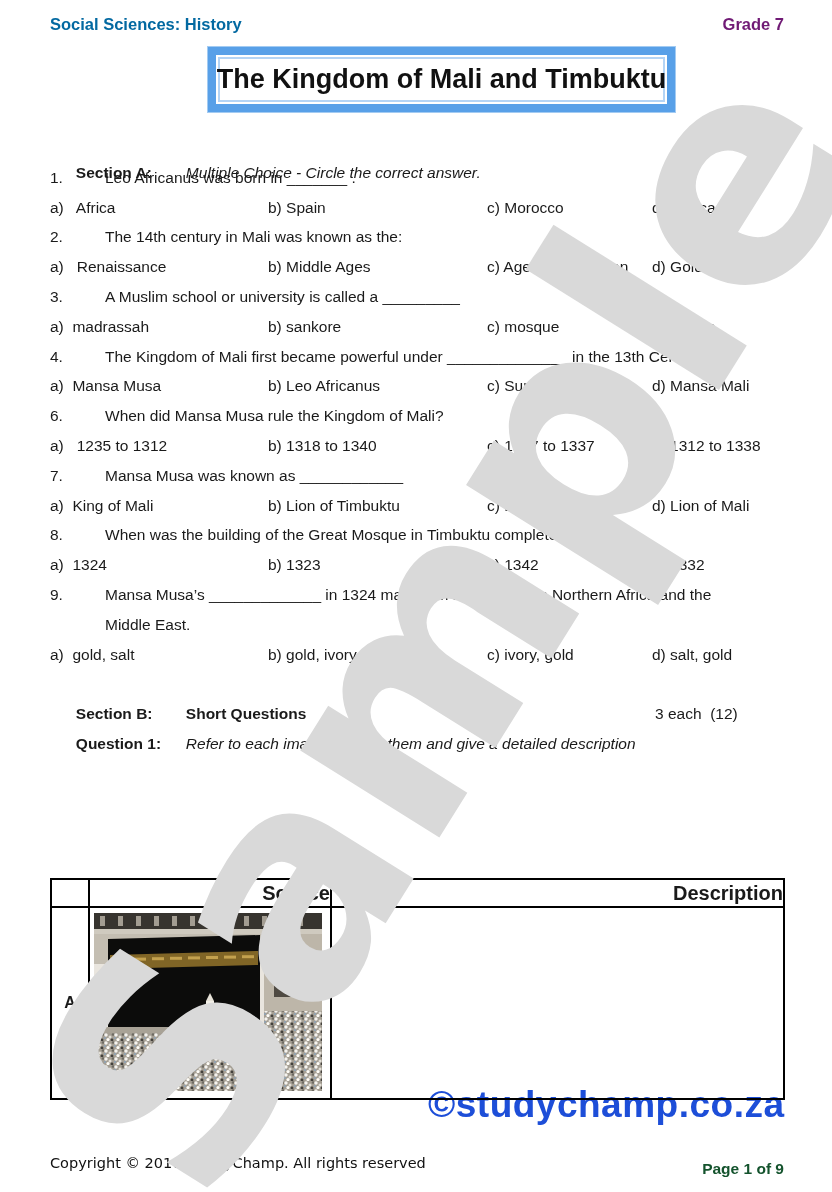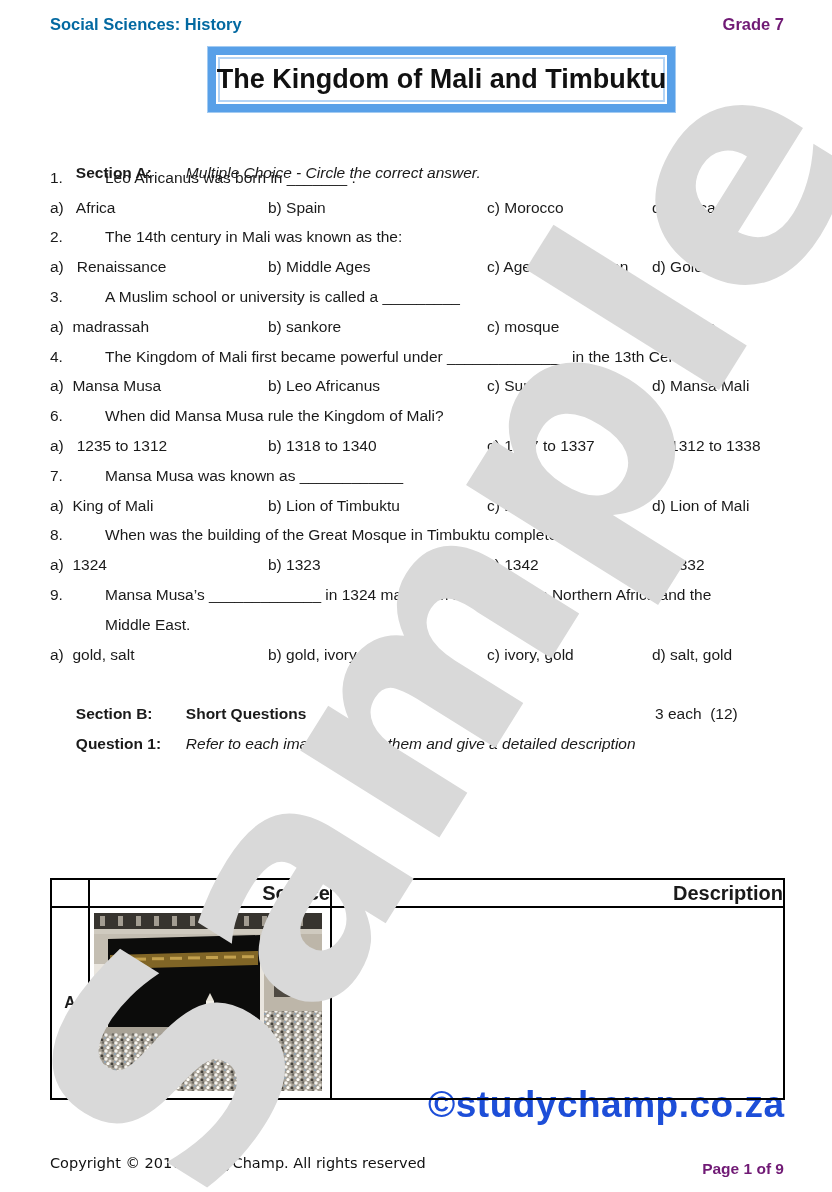--- a/index.html
+++ b/index.html
@@ -86,21 +86,21 @@
   .kaaba-photo { display: block; margin: 5px 0 0 4px; }
 
   
   .footer-copy {
     position: absolute; left: 50px; top: 1155px;
     font-family: "DejaVu Sans", sans-serif; font-size: 14.5px; color: #111;
     white-space: pre;
   }
   .footer-page {
     position: absolute; right: 48px; top: 1160px;
-    font-size: 15.5px; font-weight: bold; color: #701a75; white-space: pre;
+    font-size: 15.5px; font-weight: bold; color: #14532d; white-space: pre;
   }
 
   
   .wm-sample {
     position: absolute; left: -165px; top: 450px;
     width: 1200px; height: 400px;
     text-align: center; line-height: 400px;
     font-family: "DejaVu Sans", sans-serif;
     font-size: 300px; font-weight: bold; color: #d9d9d9;
     transform: rotate(-58deg); transform-origin: center center;

